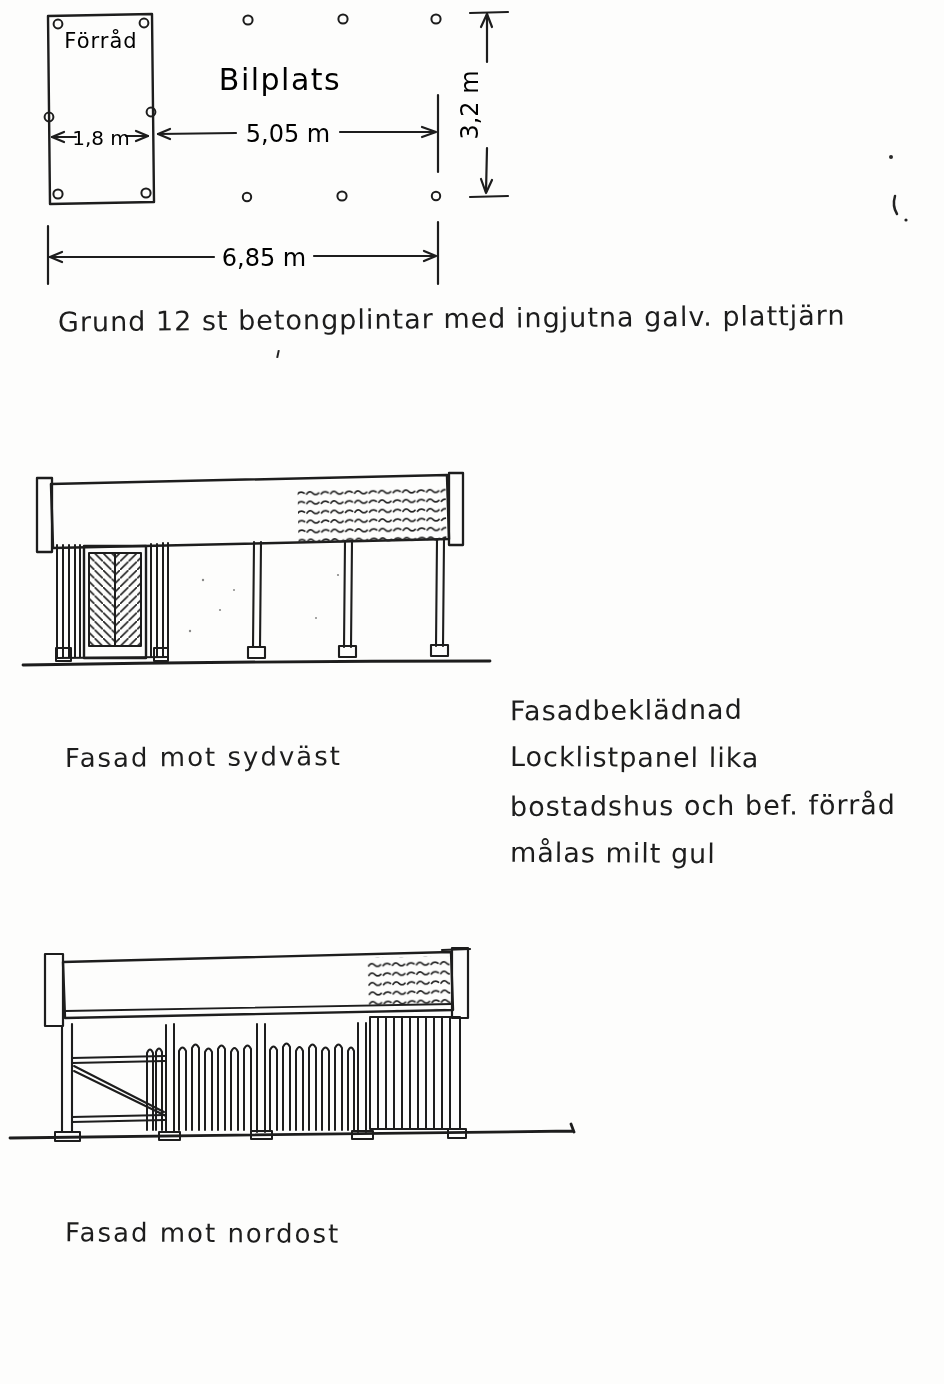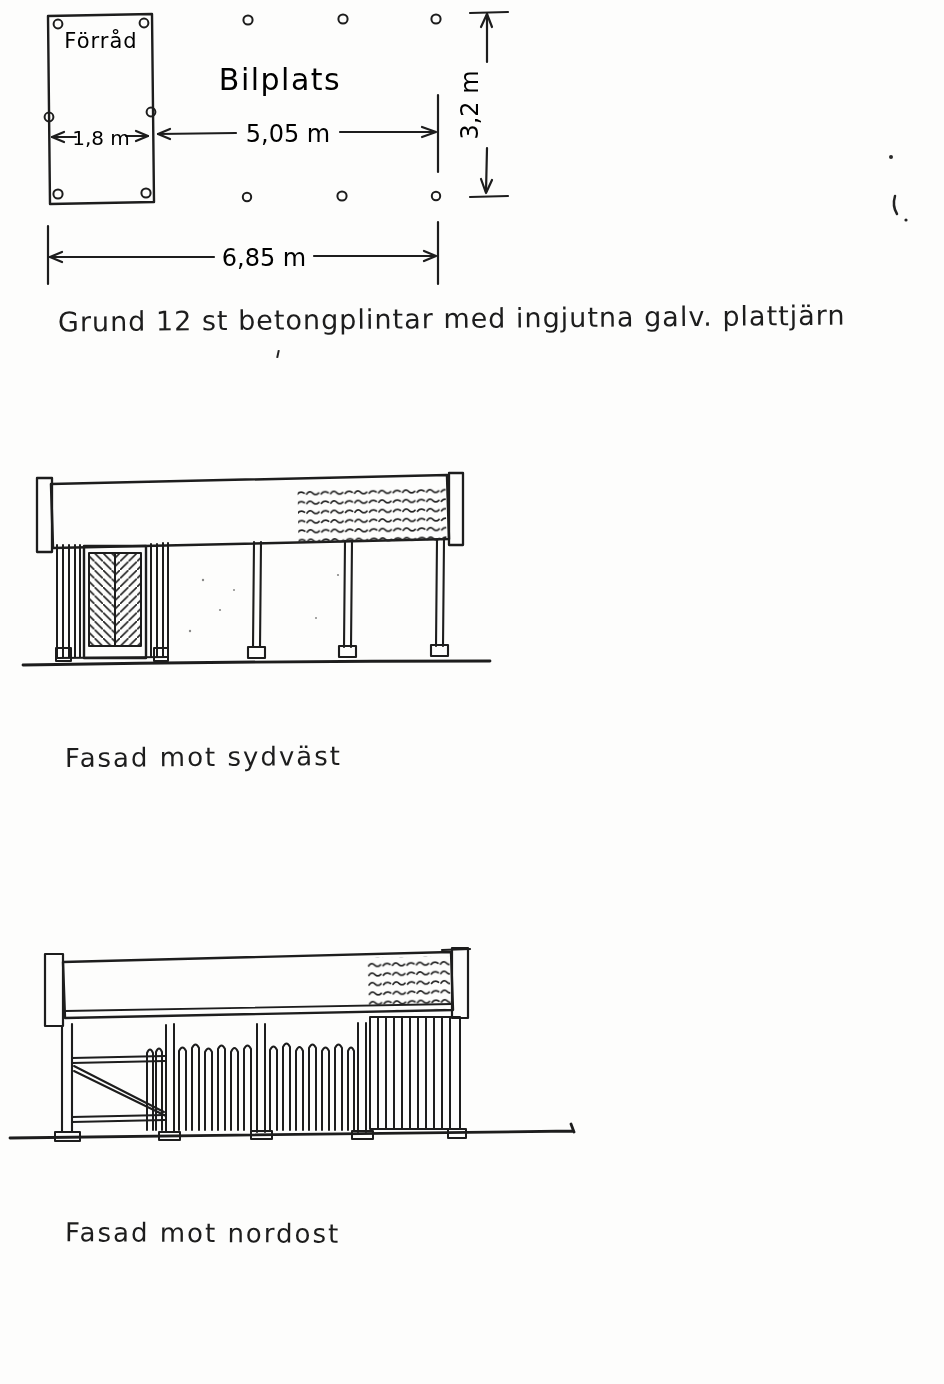--- a/index.html
+++ b/index.html
@@ -154,20 +154,26 @@
         <circle cx="202" cy="142" r="1.1"></circle>
       <circle cx="172" cy="163" r="1.2"></circle>
         <circle cx="216" cy="122" r="1"></circle>
       <circle cx="320" cy="107" r="1.1"></circle>
         <circle cx="298" cy="150" r="1"></circle>
     </g>
   </svg>
 
   <div class="abs hw elev-label" style="left:65px;top:742px;transform:rotate(-0.4deg)">Fasad mot sydväst</div>
 
+  <div class="abs hw notes" style="left:510px;top:686px">
+    <div>Fasadbeklädnad</div>
+    <div>Locklistpanel lika</div>
+    <div>bostadshus och bef. förråd</div>
+    <div>målas milt gul</div>
+  </div>
 
   <svg class="abs" style="left:8px;top:940px" width="580" height="207" viewBox="0 0 580 207">
     <g stroke="#1d1d1d" fill="none" stroke-width="2.2">
       <g stroke-width="2.8">
         <path d="M2,198 Q250,194 565,191 M563,184 L566,192"></path>
       </g>
       <g>
         <path d="M37,14 L55,14 L55,86 L37,86 Z"></path>
         <path d="M54,86 L54,192 M64,84 L64,192" stroke-width="2.1"></path>
         <rect x="47" y="192" width="25" height="9" stroke-width="2"></rect>

